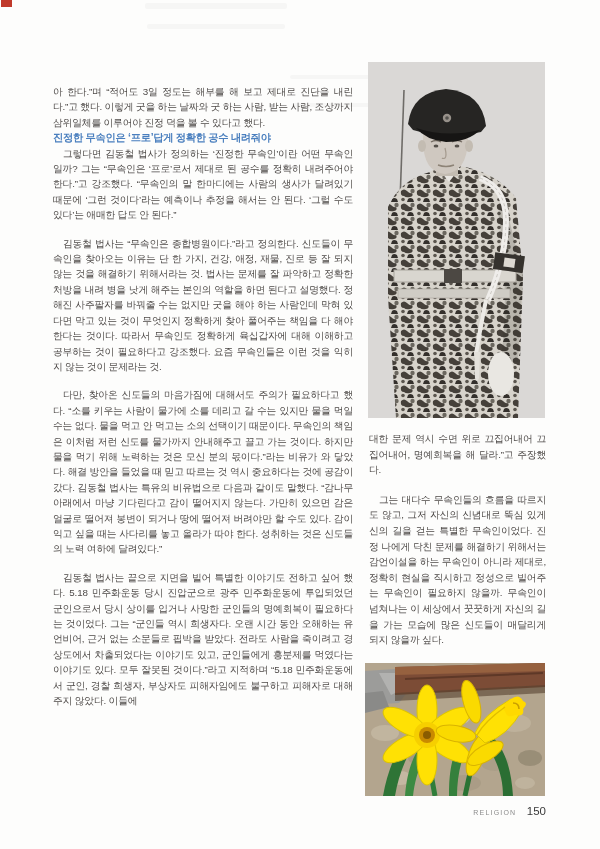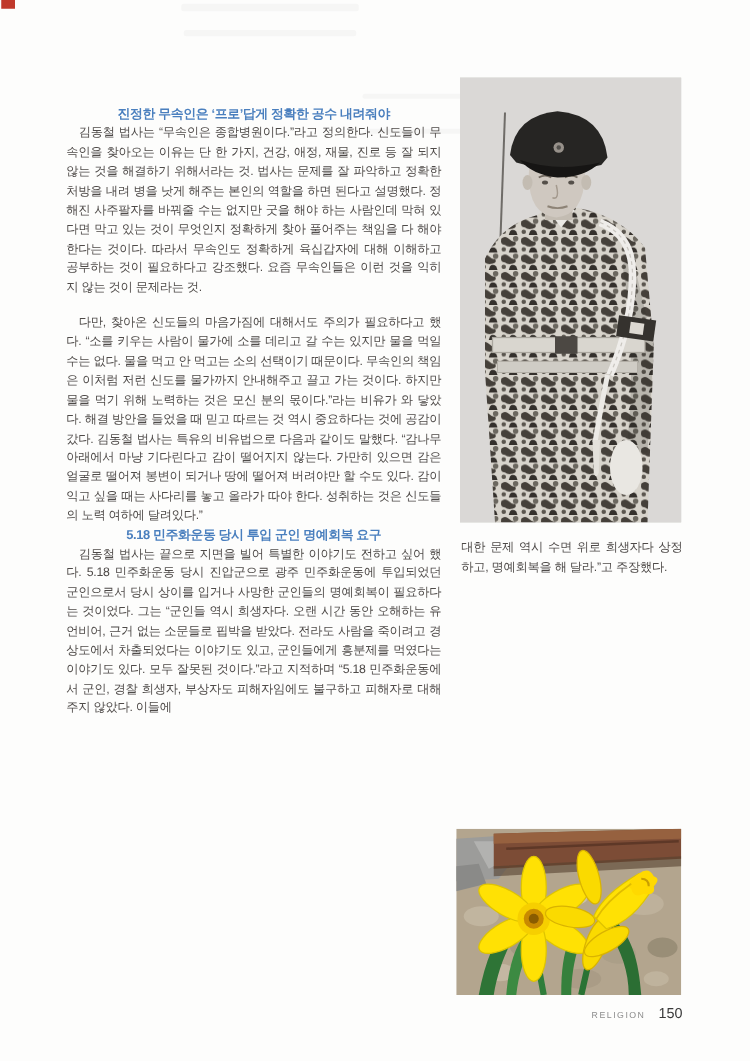--- a/index.html
+++ b/index.html
@@ -18,21 +18,21 @@
 
   .left-col{
     position:absolute;left:53px;top:84px;width:300px;
     color:#4e4a48;font-size:9.8px;line-height:15.4px;
     text-align:justify;letter-spacing:-0.2px;word-break:break-all;
   }
   .left-col p{margin:0;}
   .intro{text-indent:0;}
   .sec-heading{
     color:#4a7fbe;font-weight:bold;font-size:10.3px;
-    margin:16px 0 7px 0;text-align:center;letter-spacing:-0.3px;
+    margin:16px 0 7px 0;text-align:left;letter-spacing:-0.3px;
   }
   .para{text-indent:10px;}
   .para + .para{margin-top:13px;}
 
   .portrait{
     position:absolute;left:368px;top:62px;width:177px;height:356px;
     background:#dcdbd8;
   }
   .right-col{
     position:absolute;left:369px;top:431px;width:177px;
@@ -63,27 +63,28 @@
 
 <div class="page">
 
   <div class="corner-mark"></div>
   <div class="ghost g1"></div>
   <div class="ghost g2"></div>
   <div class="ghost g3"></div>
   <div class="ghost g4"></div>
 
   <div class="left-col">
+    <p class="intro">아 한다.”며 “적어도 3일 정도는 해부를 해 보고 제대로 진단을 내린다.”고 했다. 이렇게 굿을 하는 날짜와 굿 하는 사람, 받는 사람, 조상까지 삼위일체를 이루어야 진정 덕을 볼 수 있다고 했다.</p>
 
     <p class="sec-heading">진정한 무속인은 ‘프로’답게 정확한 공수 내려줘야</p>
+    <p class="para">그렇다면 김동철 법사가 정의하는 ‘진정한 무속인’이란 어떤 무속인일까? 그는 “무속인은 ‘프로’로서 제대로 된 공수를 정확히 내려주어야 한다.”고 강조했다. “무속인의 말 한마디에는 사람의 생사가 달려있기 때문에 ‘그런 것이다’라는 예측이나 추정을 해서는 안 된다. ‘그럴 수도 있다’는 애매한 답도 안 된다.”</p>
     <p class="para">김동철 법사는 “무속인은 종합병원이다.”라고 정의한다. 신도들이 무속인을 찾아오는 이유는 단 한 가지, 건강, 애정, 재물, 진로 등 잘 되지 않는 것을 해결하기 위해서라는 것. 법사는 문제를 잘 파악하고 정확한 처방을 내려 병을 낫게 해주는 본인의 역할을 하면 된다고 설명했다. 정해진 사주팔자를 바꿔줄 수는 없지만 굿을 해야 하는 사람인데 막혀 있다면 막고 있는 것이 무엇인지 정확하게 찾아 풀어주는 책임을 다 해야 한다는 것이다. 따라서 무속인도 정확하게 육십갑자에 대해 이해하고 공부하는 것이 필요하다고 강조했다. 요즘 무속인들은 이런 것을 익히지 않는 것이 문제라는 것.</p>
 
     <p class="para">다만, 찾아온 신도들의 마음가짐에 대해서도 주의가 필요하다고 했다. “소를 키우는 사람이 물가에 소를 데리고 갈 수는 있지만 물을 먹일 수는 없다. 물을 먹고 안 먹고는 소의 선택이기 때문이다. 무속인의 책임은 이처럼 저런 신도를 물가까지 안내해주고 끌고 가는 것이다. 하지만 물을 먹기 위해 노력하는 것은 모신 분의 몫이다.”라는 비유가 와 닿았다. 해결 방안을 들었을 때 믿고 따르는 것 역시 중요하다는 것에 공감이 갔다. 김동철 법사는 특유의 비유법으로 다음과 같이도 말했다. “감나무 아래에서 마냥 기다린다고 감이 떨어지지 않는다. 가만히 있으면 감은 얼굴로 떨어져 봉변이 되거나 땅에 떨어져 버려야만 할 수도 있다. 감이 익고 싶을 때는 사다리를 놓고 올라가 따야 한다. 성취하는 것은 신도들의 노력 여하에 달려있다.”</p>
 
-    <p class="sec-heading">5.18 민주화운동 당시 투입 군인 명예회복 요구</p>
     <p class="para">김동철 법사는 끝으로 지면을 빌어 특별한 이야기도 전하고 싶어 했다. 5.18 민주화운동 당시 진압군으로 광주 민주화운동에 투입되었던 군인으로서 당시 상이를 입거나 사망한 군인들의 명예회복이 필요하다는 것이었다. 그는 “군인들 역시 희생자다. 오랜 시간 동안 오해하는 유언비어, 근거 없는 소문들로 핍박을 받았다. 전라도 사람을 죽이려고 경상도에서 차출되었다는 이야기도 있고, 군인들에게 흥분제를 먹였다는 이야기도 있다. 모두 잘못된 것이다.”라고 지적하며 “5.18 민주화운동에서 군인, 경찰 희생자, 부상자도 피해자임에도 불구하고 피해자로 대해주지 않았다. 이들에</p>
   </div>
 
   <div class="portrait">
     <svg width="177" height="356" viewBox="0 0 177 356" xmlns="http://www.w3.org/2000/svg">
       <defs>
         <pattern id="camoPat" width="16" height="14" patternUnits="userSpaceOnUse">
           <rect width="16" height="14" fill="#d7d3cb"></rect>
           <path d="M1 3 q3 -3 6 0 t5 2 q2 3 -2 4 t-6 -1 q-4 0 -3 -5 z" fill="#45403a"></path>
           <circle cx="12.5" cy="3" r="2.2" fill="#6b675f"></circle>
@@ -132,21 +133,22 @@
       <path d="M70,103 q8,3 16,0" stroke="#8d8376" stroke-width="1.5" fill="none"></path>
 
       <path d="M40,62 Q44,30 78,27 Q114,30 118,64 L113,70 Q78,78 45,68 Z" fill="#262523"></path>
       <path d="M48,66 Q78,76 112,68 Q100,80 78,80 Q58,78 48,66 Z" fill="#161514"></path>
       <circle cx="79" cy="56" r="4.2" fill="#97918a"></circle>
       <circle cx="79" cy="56" r="1.8" fill="#52504c"></circle>
     </svg>
   </div>
 
   <div class="right-col">
-    <p>대한 문제 역시 수면 위로 희생자다 상정하고, 명예회복을 해 달라.”고 주장했다.</p>
+    <p>대한 문제 역시 수면 위로 끄집어내어 끄집어내어, 명예회복을 해 달라.”고 주장했다.</p>
+    <p class="second">그는 대다수 무속인들의 흐름을 따르지도 않고, 그저 자신의 신념대로 뚝심 있게 신의 길을 걷는 특별한 무속인이었다. 진정 나에게 닥친 문제를 해결하기 위해서는 감언이설을 하는 무속인이 아니라 제대로, 정확히 현실을 직시하고 정성으로 빌어주는 무속인이 필요하지 않을까. 무속인이 넘쳐나는 이 세상에서 꿋꿋하게 자신의 길을 가는 모습에 많은 신도들이 매달리게 되지 않을까 싶다.</p>
   </div>
 
   <div class="daffodils">
     <svg width="180" height="133" viewBox="0 0 180 133" xmlns="http://www.w3.org/2000/svg">
 
       <rect x="0" y="0" width="180" height="133" fill="#b3a58e"></rect>
       <g opacity="0.85">
         <ellipse cx="20" cy="70" rx="14" ry="8" fill="#c4b8a2"></ellipse>
         <ellipse cx="55" cy="95" rx="12" ry="7" fill="#a39782"></ellipse>
         <ellipse cx="150" cy="60" rx="16" ry="9" fill="#c0b49e"></ellipse>

